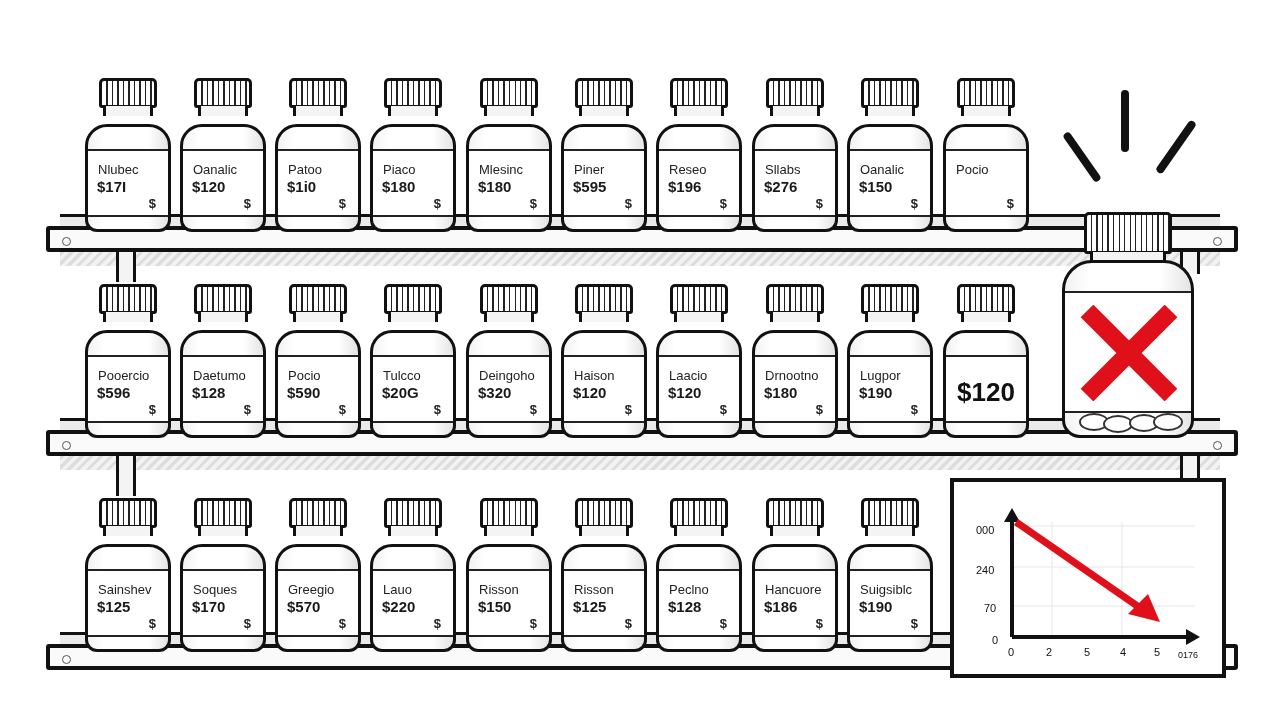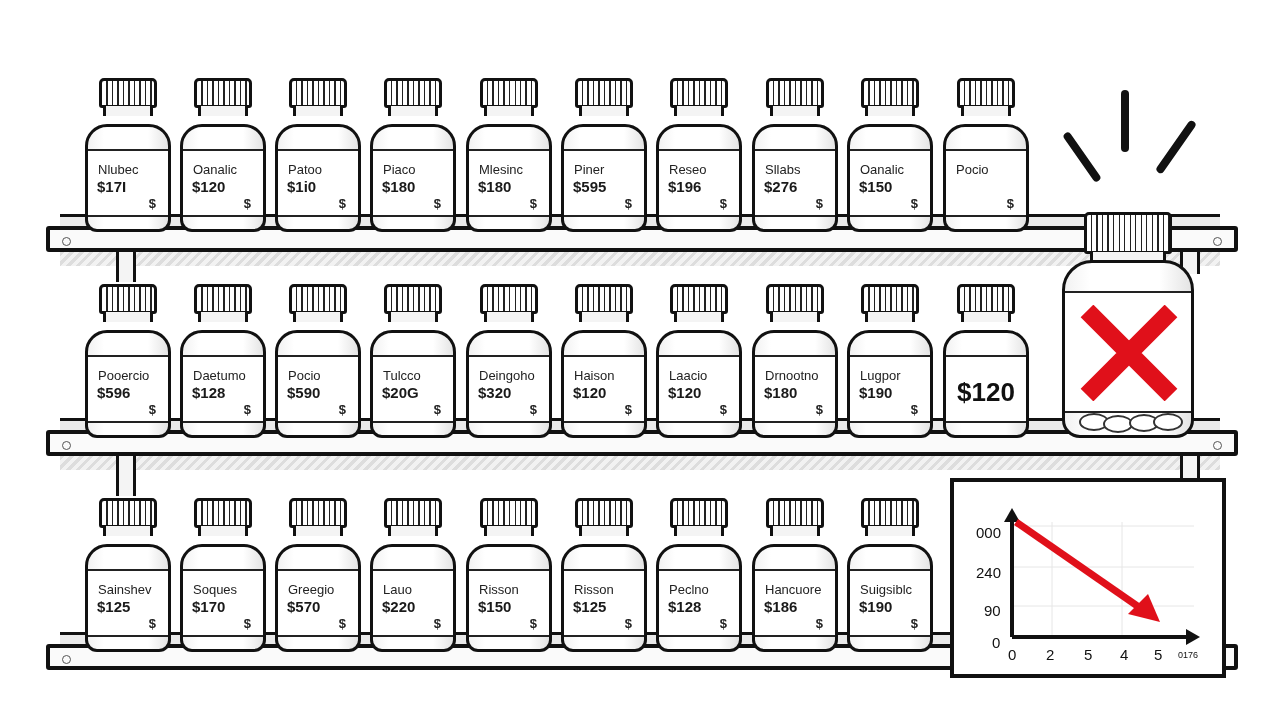--- a/index.html
+++ b/index.html
@@ -21,21 +21,21 @@
   .featured{position:absolute;left:1062px;top:212px;width:132px;height:226px;}
   .featured .cap{left:22px;width:88px;height:42px;}
   .featured .neck{left:28px;top:40px;width:76px;height:12px;}
   .featured .body{top:48px;width:132px;height:178px;border-radius:30px 30px 18px 18px;}
   .featured .label{top:28px;height:122px;}
   .xmark{position:absolute;left:14px;top:12px;width:100px;height:96px;}
   .pills{position:absolute;left:10px;bottom:6px;width:110px;height:18px;}
   .pill{position:absolute;width:26px;height:14px;border:2px solid #333;border-radius:50%;background:#fff;}
   .ray{position:absolute;background:#111;border-radius:4px;width:8px;}
   .chart{position:absolute;left:950px;top:478px;width:276px;height:200px;border:4px solid #111;background:#fff;box-sizing:border-box;}
-  .tick{position:absolute;font-size:15px;color:#111;}
+  .tick{position:absolute;font-size:11px;color:#111;}
 </style>
 </head>
 <body>
 
 <div>
   <div class="ray" style="left:1121px;top:90px;height:62px;"></div>
   <div class="ray" style="left:1078px;top:128px;height:58px;transform:rotate(-35deg);"></div>
   <div class="ray" style="left:1172px;top:116px;height:62px;transform:rotate(35deg);"></div>
 </div>
 
@@ -418,21 +418,21 @@
     </g>
     <line x1="58" y1="155" x2="58" y2="36" stroke="#111" stroke-width="4"></line>
     <polygon points="50,40 58,26 66,40" fill="#111"></polygon>
     <line x1="58" y1="155" x2="236" y2="155" stroke="#111" stroke-width="4"></line>
     <polygon points="232,147 246,155 232,163" fill="#111"></polygon>
     <line x1="62" y1="40" x2="192" y2="130" stroke="#e0101a" stroke-width="7"></line>
     <polygon points="174,132 206,140 194,112" fill="#e0101a"></polygon>
   </svg>
   <span class="tick" style="left:22px;top:42px;">000</span>
   <span class="tick" style="left:22px;top:82px;">240</span>
-  <span class="tick" style="left:30px;top:120px;">90</span>
+  <span class="tick" style="left:30px;top:120px;">70</span>
   <span class="tick" style="left:38px;top:152px;">0</span>
   <span class="tick" style="left:54px;top:164px;">0</span>
   <span class="tick" style="left:92px;top:164px;">2</span>
   <span class="tick" style="left:130px;top:164px;">5</span>
   <span class="tick" style="left:166px;top:164px;">4</span>
   <span class="tick" style="left:200px;top:164px;">5</span>
   <span class="tick" style="left:224px;top:168px;font-size:9px;">0176</span>
 </div>
 
 </body></html>

